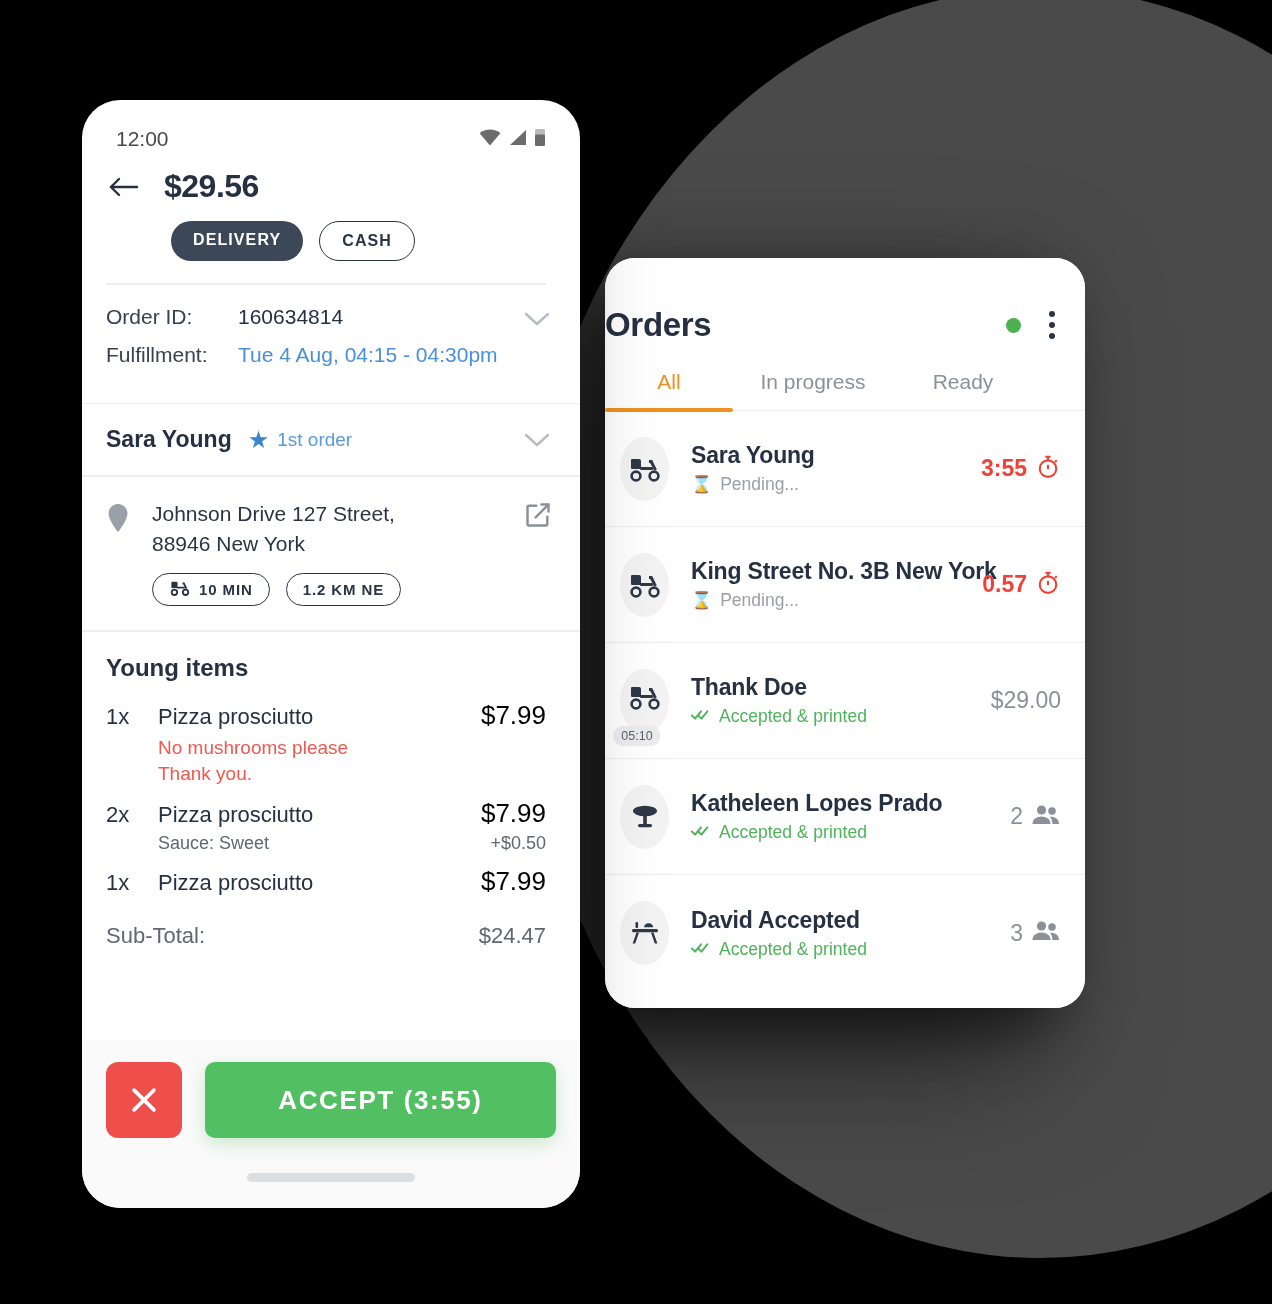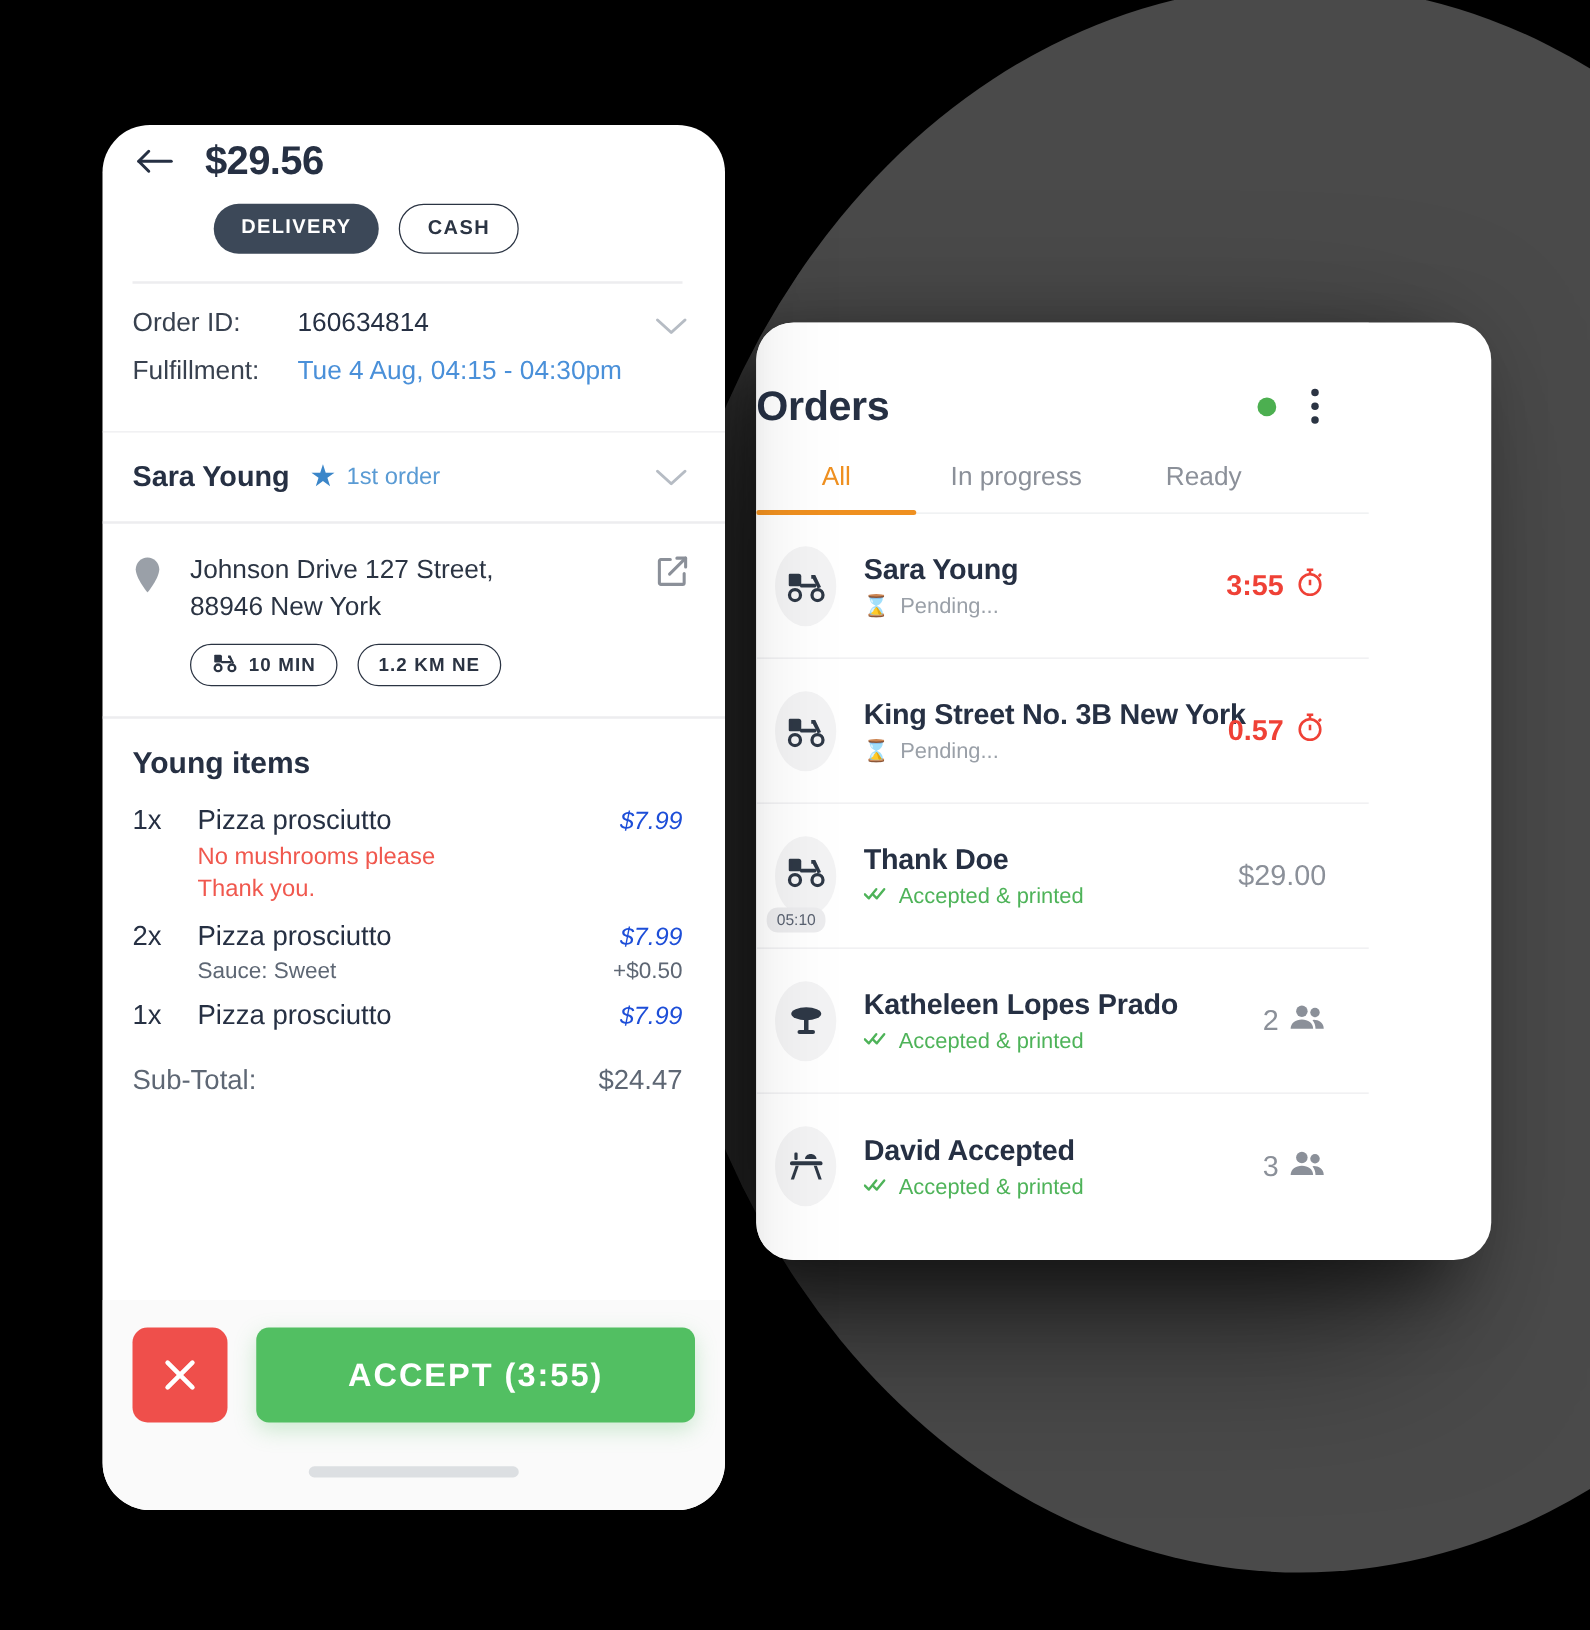--- a/index.html
+++ b/index.html
@@ -24,21 +24,21 @@
   .card {
     position: absolute;
     background: #ffffff;
     border-radius: 38px;
     overflow: hidden;
   }
 
   
   #tablet {
     left: 605px; top: 258px;
-    width: 588px; height: 750px;
+    width: 480px; height: 750px;
     border-radius: 30px;
     box-shadow: -26px 22px 60px rgba(0,0,0,.55), -60px 50px 130px rgba(0,0,0,.5);
   }
   .tablet-inner { width: 560px; margin-left: -70px; height: 100%; background:#fff; }
 
   .tablet-head {
     display:flex; align-items:center;
     padding: 38px 36px 0 70px;
     height: 96px;
   }
@@ -148,21 +148,21 @@
     padding:6px 16px; font-size:15px; font-weight:700; letter-spacing:.9px;
     color:#2b3443;
   }
   .ext { position:absolute; right:28px; top:24px; }
 
   .items { padding: 22px 34px 0 24px; flex:1; overflow:hidden;}
   .items-title { font-size:24px; font-weight:700; color:#263043; margin-bottom:18px; }
   .item-line { display:flex; align-items:baseline; margin-bottom:4px; }
   .qty { width:52px; flex:0 0 52px; font-size:22px; color:#263043; }
   .iname { flex:1; font-size:22px; color:#263043; }
-  .iprice { font-size:20px; color:#1d4ed8;font-style:italic; }
+  .iprice { font-size:26px; color:#000000; }
   .note { margin: 4px 0 12px 52px; font-size:19px; color:#f0584e; line-height:1.35; }
   .opt { display:flex; margin: 4px 0 12px 52px; font-size:18px; color:#5e6774; }
   .opt .oname { flex:1; }
   .subtotal { display:flex; margin-top:26px; font-size:22px; color:#5e6774;}
   .subtotal .sname { flex:1; }
 
   .actions {
     position:absolute; left:0; right:0; bottom:0; height:168px;
     background:#fafafa; padding: 22px 24px 0 24px;
     display:flex; gap:23px; align-items:flex-start;
@@ -374,20 +374,41 @@
             </svg>
           </span>
         </div>
       </div>
 
     </div>
   </div>
 
   <div class="card" id="phone">
 
+    <div class="statusbar">
+      <div class="sb-time">12:00</div>
+      <div class="sb-icons">
+        <span>
+          <svg width="22" height="17" viewBox="0 0 22 17" fill="#6b6b6b">
+              <path d="M11 16.5 0.6 4.2C3.4 1.9 7 .6 11 .6s7.6 1.3 10.4 3.6z"></path>
+            </svg>
+        </span>
+        <span>
+          <svg width="19" height="17" viewBox="0 0 19 17" fill="#6b6b6b">
+              <path d="M18 1v15H2z"></path>
+            </svg>
+        </span>
+        <span>
+          <svg width="12" height="19" viewBox="0 0 12 19" fill="none">
+            <rect x="1" y="1" width="10" height="17" rx="1.6" fill="#b9b9b9"></rect>
+            <rect x="1" y="6.5" width="10" height="11.5" rx="1.4" fill="#6b6b6b"></rect>
+          </svg>
+        </span>
+      </div>
+    </div>
 
     <div class="phone-head">
       <div class="ph-top">
         <div class="back-arrow">
           <svg width="30" height="22" viewBox="0 0 30 22" fill="none" stroke="#263043" stroke-width="2.4" stroke-linecap="round" stroke-linejoin="round">
             <path d="M28 11H2"></path>
               <path d="M10 3 2 11l8 8"></path>
           </svg>
         </div>
         <div class="amount">$29.56</div>

